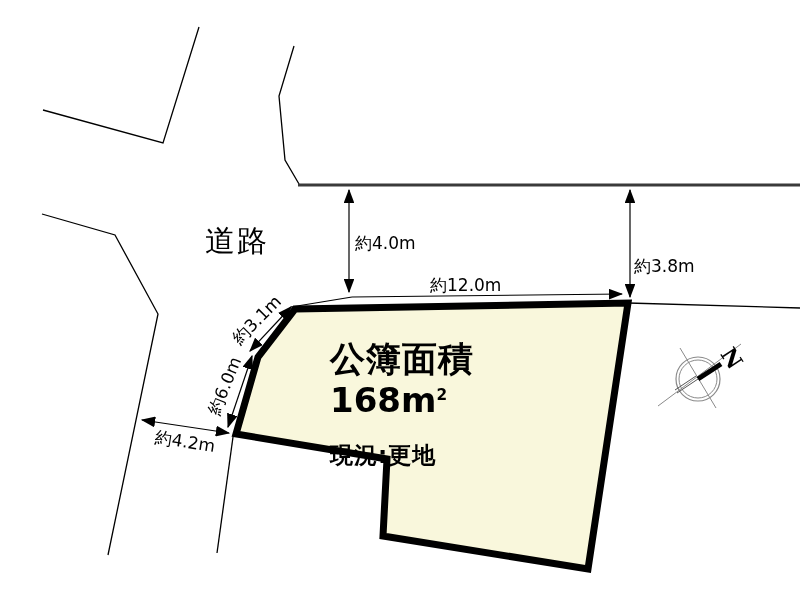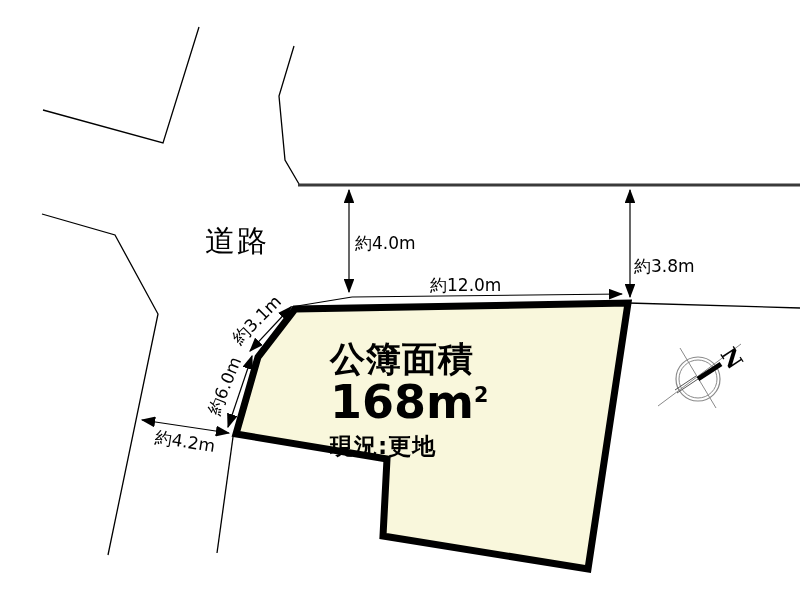--- a/index.html
+++ b/index.html
@@ -21,24 +21,24 @@
   }
   .lbl.rot{transform-origin:center center;}
   .road-lbl{font-size:30px;letter-spacing:2px;}
   .parcel-text{
     position:absolute;
     left:330px;top:340px;width:320px;
     text-align:left;
     font-weight:bold;
   }
   .p-title{font-size:35px;line-height:38px;letter-spacing:1px;}
-  .p-area{font-size:46px;line-height:34px;}
+  .p-area{font-size:34px;line-height:34px;}
   .p-area sup{font-size:0.45em;vertical-align:super;}
   .p-tsubo{font-size:31px;line-height:35px;}
-  .p-status{font-size:23px;line-height:26px;margin-top:14px;letter-spacing:1px;}
+  .p-status{font-size:23px;line-height:26px;margin-top:25px;letter-spacing:1px;}
   .north-lbl{
     position:absolute;left:722px;top:345px;
     font-family:"DejaVu Serif", serif;
     font-size:22px;font-weight:bold;
     transform:rotate(57deg);
   }
 </style>
 </head>
 <body>
 

